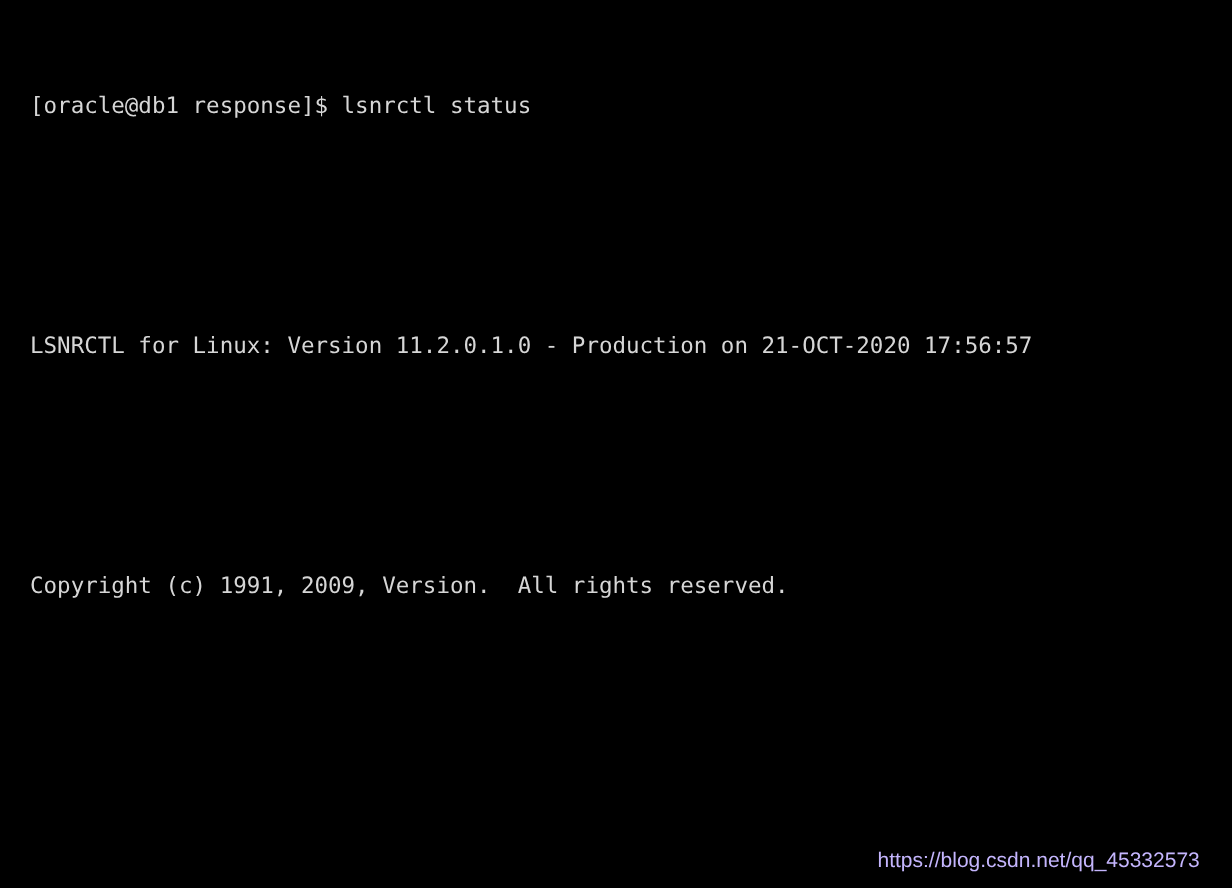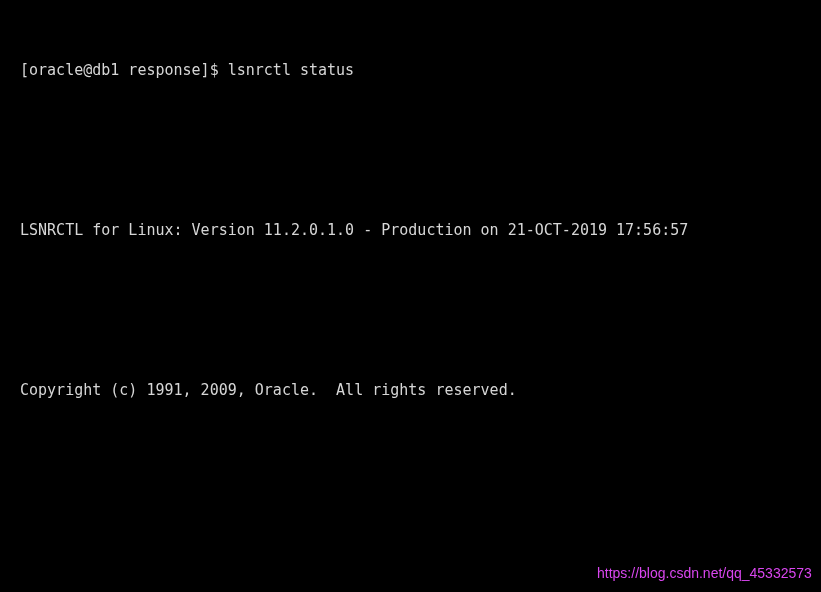--- a/index.html
+++ b/index.html
@@ -30,44 +30,44 @@
   .line {
     height: 20px;
     white-space: pre;
     letter-spacing: 0px;
   }
   .line.blank {
     height: 20px;
   }
   #watermark {
     position: absolute;
-    left: 579px;
+    left: 567px;
     top: 563px;
     font-family: "Liberation Sans", "DejaVu Sans", sans-serif;
     font-size: 14px;
-    color: #d946ef;
+    color: #c4b5fd;
     white-space: pre;
     letter-spacing: 0px;
   }
 </style>
 </head>
 <body>
 
 <div id="terminal">
   <div id="screen">
 
     <div class="line">[oracle@db1 response]$ lsnrctl status</div>
 
     <div class="line blank"></div>
 
-    <div class="line">LSNRCTL for Linux: Version 11.2.0.1.0 - Production on 21-OCT-2019 17:56:57</div>
+    <div class="line">LSNRCTL for Linux: Version 11.2.0.1.0 - Production on 21-OCT-2020 17:56:57</div>
 
     <div class="line blank"></div>
 
-    <div class="line">Copyright (c) 1991, 2009, Oracle.  All rights reserved.</div>
+    <div class="line">Copyright (c) 1991, 2009, Version.  All rights reserved.</div>
 
     <div class="line blank"></div>
 
     
     
 
     
     
     
     

